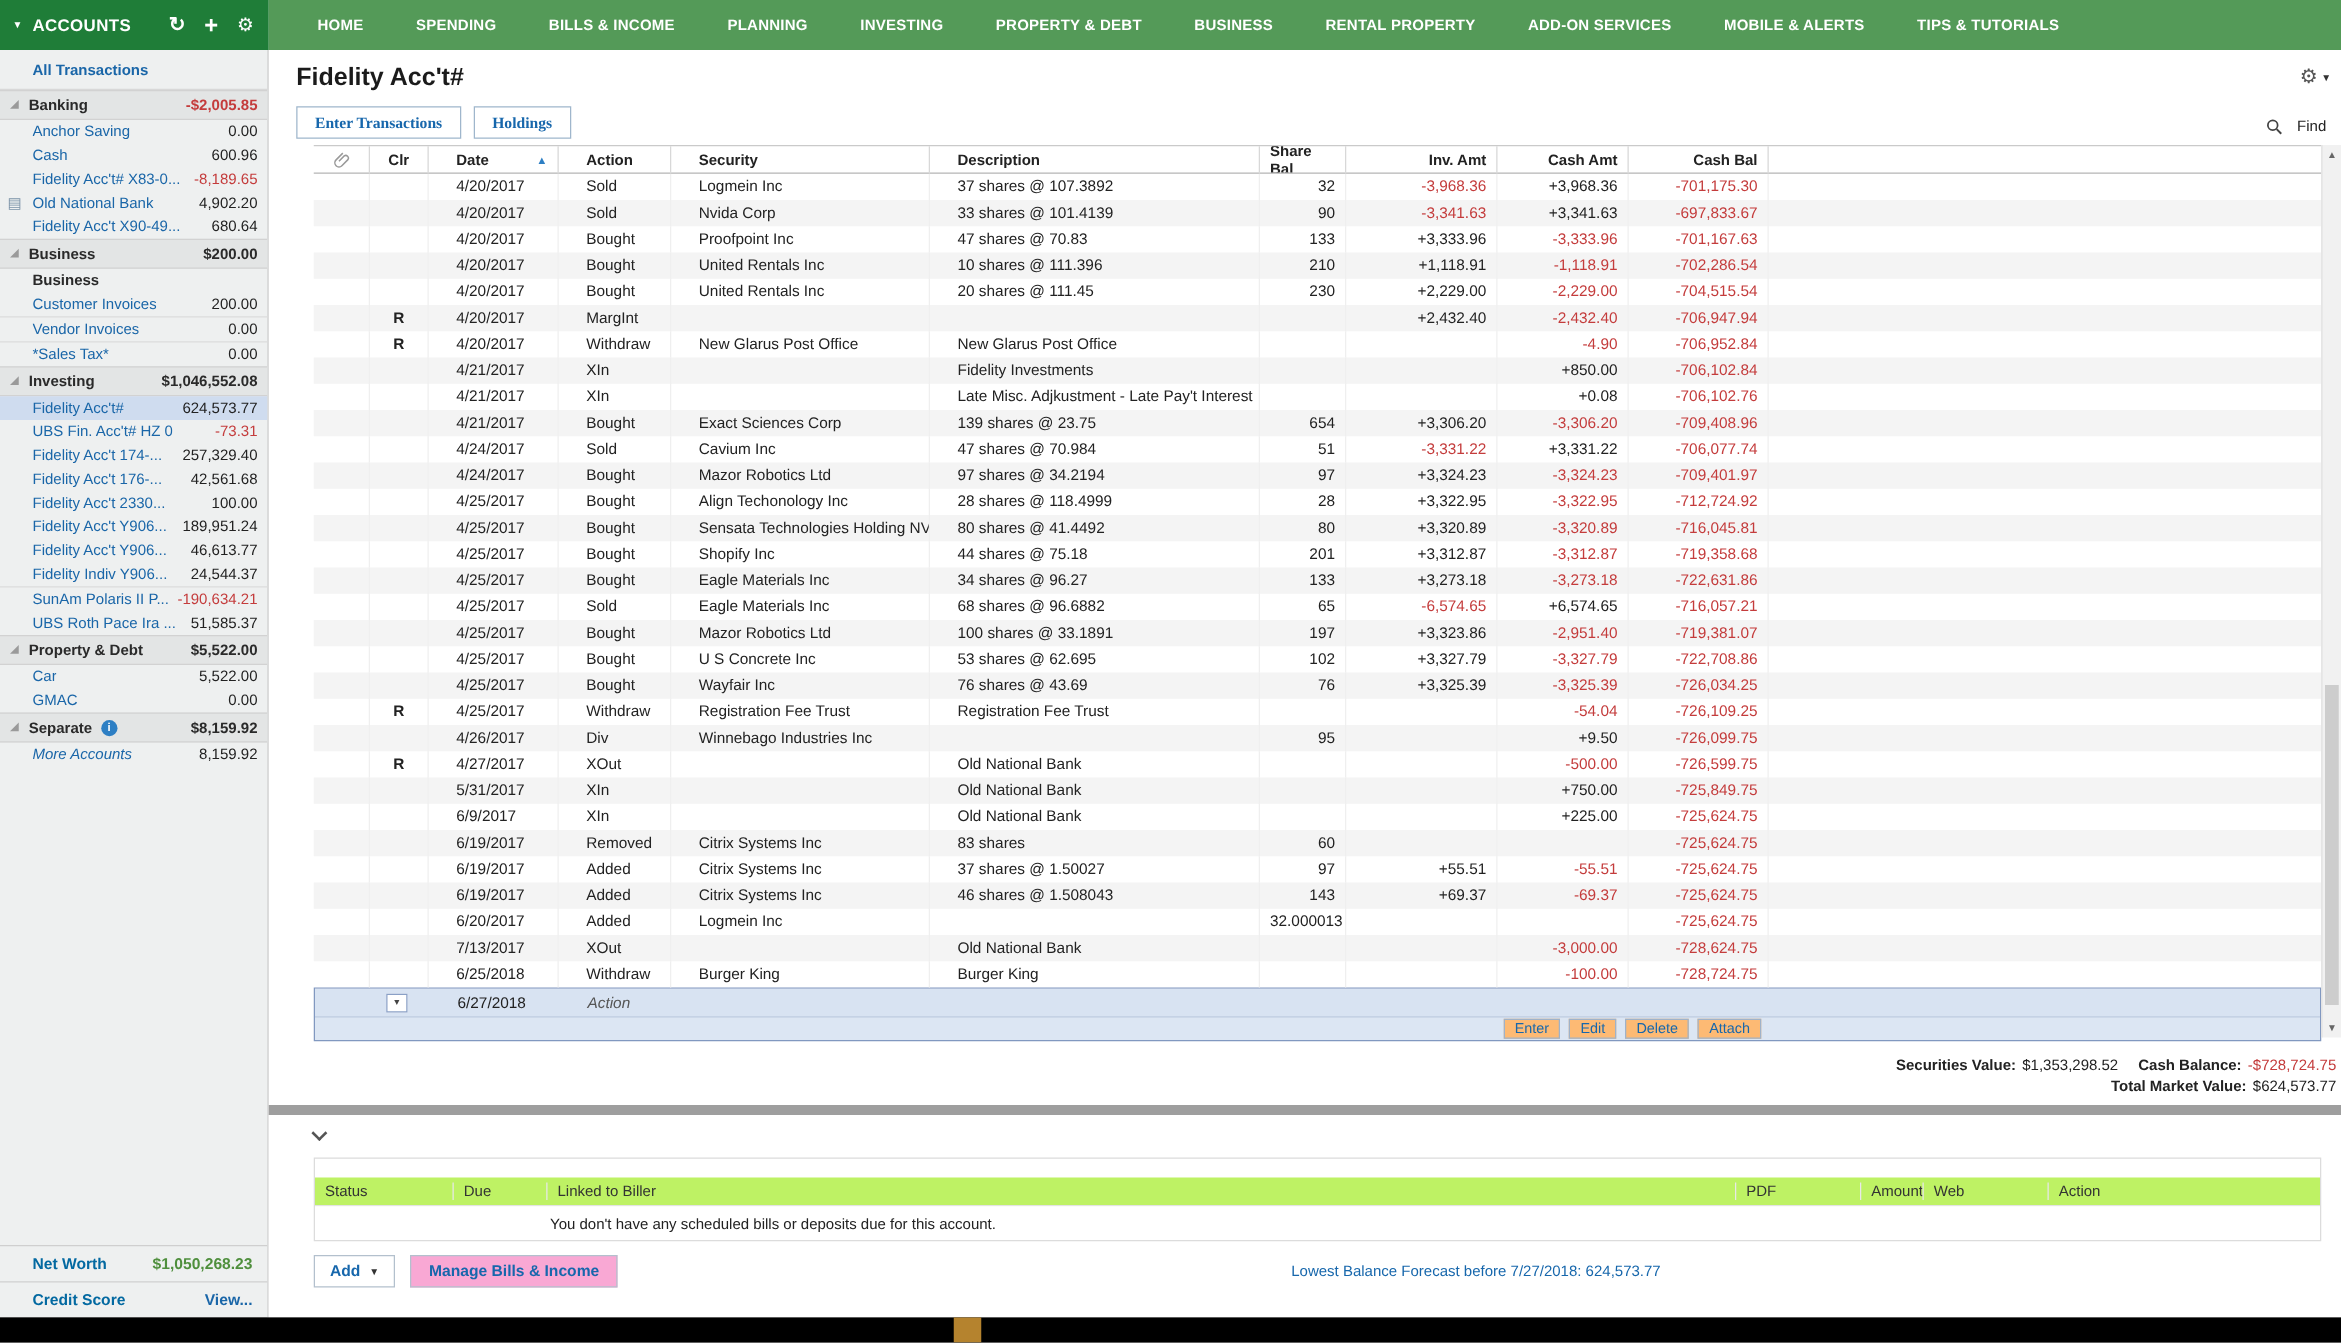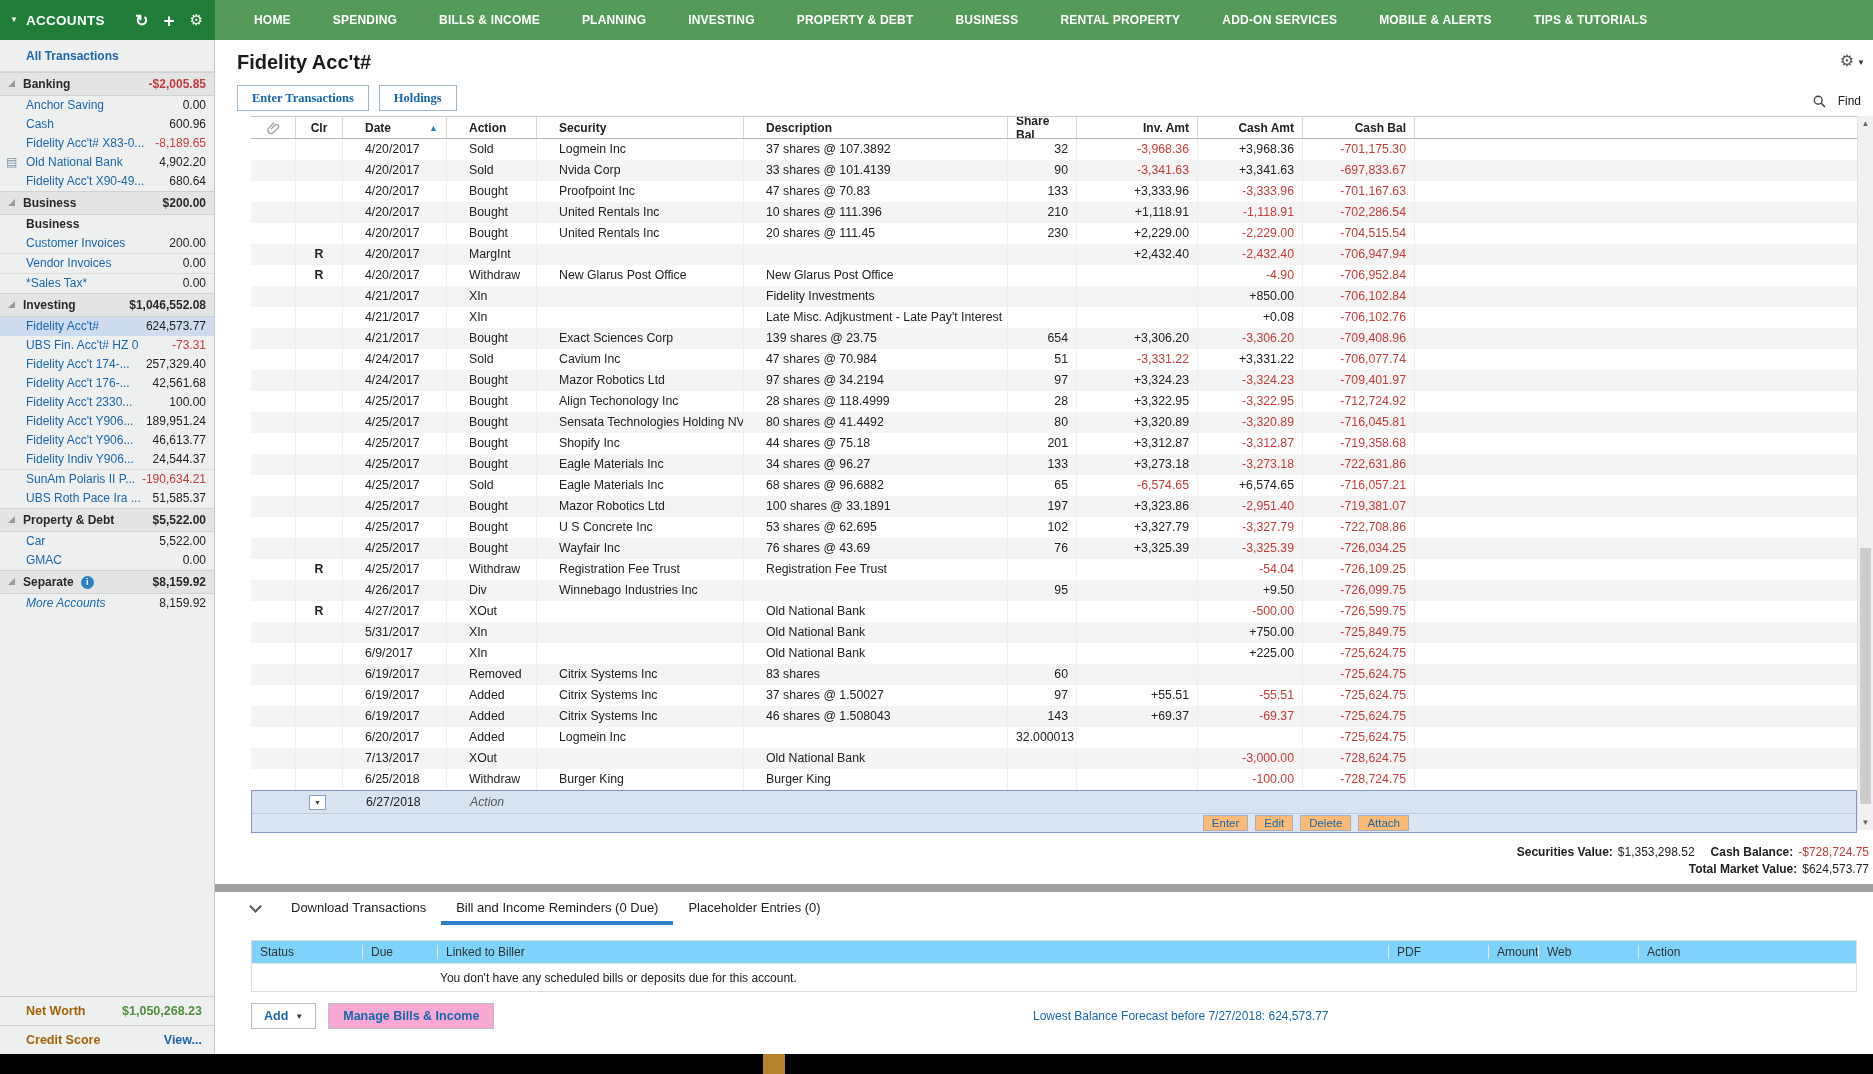--- a/index.html
+++ b/index.html
@@ -39,21 +39,21 @@
   .acct-row.plain .acct-label { color:#2a2a2a; font-weight:bold; }
   .acct-row.italic .acct-label { font-style:italic; }
   .acct-value { margin-left:auto; color:#222; white-space:nowrap; padding-left:6px; }
   .neg { color:#c43c3c !important; }
   .bank-icon { display:none; position:absolute; left:6px; top:2px; color:#7b93a8; font-size:12px; }
   .acct-row.has-icon .bank-icon { display:block; }
   .info-icon { display:none; width:13px; height:13px; border-radius:50%; background:#2d7fc4; color:#fff; font-size:9px; font-weight:bold; text-align:center; line-height:13px; margin-left:7px; }
   .group-header.has-info .info-icon { display:inline-block; }
   .sidebar-spacer { flex:1; }
   .networth-row,.credit-row { flex:none; border-top:1px solid #cfcfcf; display:flex; align-items:center; padding:7px 12px 7px 26px; font-weight:bold; font-size:12.5px; }
-  .nw-label,.cs-label { color:#a16207; }
+  .nw-label,.cs-label { color:#0369a1; }
   .nw-value { margin-left:auto; color:#4f8f3d; }
   .cs-action { margin-left:auto; color:#1a66a8; cursor:pointer; }
 
   
   .main { flex:1; position:relative; background:#fff; min-width:0; }
   .page-title { position:absolute; top:11px; left:22px; font-size:20px; font-weight:bold; color:#1b1b1b; }
   .main-gear { position:absolute; top:11px; right:8px; color:#555; display:flex; align-items:flex-start; gap:3px; cursor:pointer; }
   .main-gear .gear-glyph { font-size:16px; }
   .main-gear .gear-caret { font-size:8px; margin-top:7px; color:#333; }
   .find { position:absolute; top:54px; right:12px; display:flex; align-items:center; gap:12px; font-size:12px; color:#222; cursor:pointer; }
@@ -91,21 +91,21 @@
   .sum-value { margin-left:5px; }
 
   .splitter { position:absolute; left:0; right:0; top:844px; height:8px; background:#9e9e9e; cursor:row-resize; }
 
   .bottom { position:absolute; left:0; right:0; top:852px; bottom:0; background:#fff; }
   .tabs { display:flex; align-items:flex-start; padding:8px 0 0 36px; }
   .collapse-chevron { width:9px; height:9px; border-left:2px solid #555; border-bottom:2px solid #555; transform:rotate(-45deg); margin:2px 16px 0 0; flex:none; cursor:pointer; }
   .tab { font-size:13px; color:#222; padding:0 15px 10px 15px; position:relative; cursor:pointer; white-space:nowrap; }
   .tab.active::after { content:""; position:absolute; left:0; right:0; bottom:0; height:4px; background:#2d7fc4; }
   .rem-table { margin:15px 16px 0 36px; border:1px solid #dcdcdc; }
-  .rem-header { display:grid; grid-template-columns:110px 75px minmax(0,1fr) 100px 50px 100px 48px 170px; height:23px; align-items:center; font-size:12px; color:#333; background:#7dd3fc; border-bottom:1px solid #e3e3e3; }
+  .rem-header { display:grid; grid-template-columns:110px 75px minmax(0,1fr) 100px 50px 100px 48px 170px; height:23px; align-items:center; font-size:12px; color:#333; background:#bef264; border-bottom:1px solid #e3e3e3;margin-top:15px; }
   .rem-header > div { padding:0 8px; border-left:1px solid #e8e8e8; white-space:nowrap; overflow:hidden; }
   .rem-header > div:first-child { border-left:none; }
   .rh-right { text-align:left; }
   .rh-center { text-align:center; }
   .rem-empty { height:27px; display:flex; align-items:center; padding-left:188px; font-size:12px; color:#222; background:#fff; }
   .add-row { margin:9px 16px 0 36px; display:flex; align-items:center; position:relative; height:30px; }
   .add-btn { display:flex; align-items:center; gap:7px; background:#fff; border:1px solid #b3c0cd; color:#1767ac; font-weight:bold; font-size:12.5px; padding:5px 12px; cursor:pointer; }
   .add-caret { color:#333; font-size:8px; }
   .manage-btn { margin-left:12px; background:#f9a8d4; border:1px solid #b3c0cd; color:#1767ac; font-weight:bold; font-size:12.5px; padding:5px 14px; cursor:pointer; }
   .forecast-link { position:absolute; left:782px; top:8px; color:#1767ac; font-size:12px; cursor:pointer; }
@@ -817,26 +817,20 @@
         <div>
           <span class="sum-label">Total Market Value:</span><span class="sum-value">$624,573.77</span>
         </div>
       </div>
 
       <div class="splitter"></div>
 
       <div class="bottom">
         <div class="tabs">
           <span class="collapse-chevron"></span>
-          <span style="display:flex;">
-
-          <span class="tab">Download Transactions</span>
-              <span class="tab active">Bill and Income Reminders (0 Due)</span>
-              <span class="tab">Placeholder Entries (0)</span>
-            </span>
         </div>
 
         <div class="rem-table">
           <div class="rem-header">
             <div>Status</div>
             <div>Due</div>
             <div>Linked to Biller</div>
             <div>PDF</div>
             <div class="rh-right">Amount</div>
             <div>Web</div>

